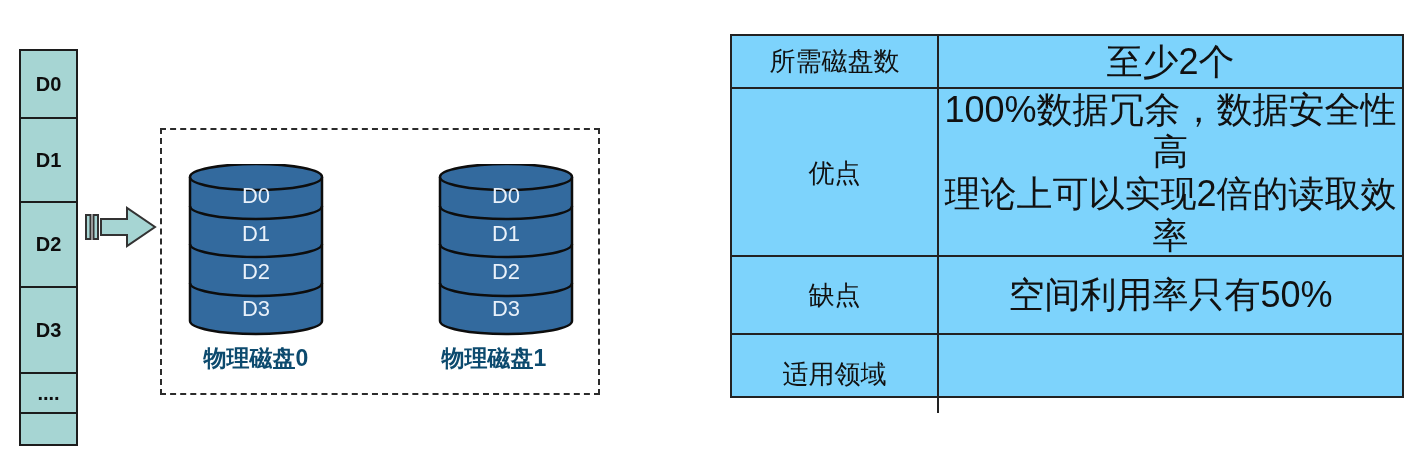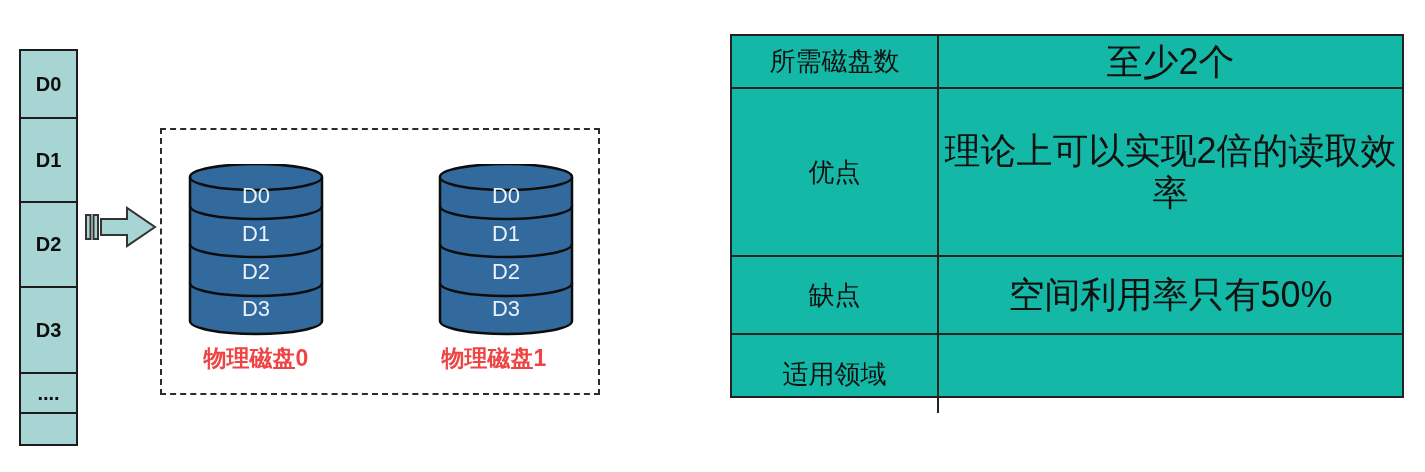--- a/index.html
+++ b/index.html
@@ -47,32 +47,32 @@
   .disk.d1{left:438px;}
   .disk-body{fill:#336a9e;stroke:#0d0d0d;stroke-width:2.5;}
   .disk-arc{fill:none;stroke:#0d0d0d;stroke-width:2.5;}
   .disk-label{
     fill:#e9f1fa;font-size:22px;
     font-family:"Liberation Sans","DejaVu Sans",sans-serif;
     text-anchor:middle;
   }
   .disk-caption{
     position:absolute;top:343px;width:170px;
-    text-align:center;font-size:23px;font-weight:700;color:#ef4444;
+    text-align:center;font-size:23px;font-weight:700;color:#0c4a6e;
   }
   .disk-caption.c0{left:171px;}
   .disk-caption.c1{left:409px;}
 
   
   .raid-table{
     position:absolute;left:730px;top:34px;
     width:674px;height:364px;
     border:2px solid #222;
     box-sizing:border-box;
-    background:#14b8a6;
+    background:#7dd3fc;
   }
   .t-row{
     display:grid;
     grid-template-columns:207px 1fr;
     box-sizing:border-box;
     border-bottom:2px solid #222;
   }
   .t-row:last-child{border-bottom:none;}
   .t-row .h-cell{
     border-right:2px solid #222;
@@ -151,20 +151,21 @@
     <div class="t-row" style="height:53px">
       <div class="h-cell">所需磁盘数</div>
       <div class="v-cell">
         <div>至少2个</div>
       </div>
     </div>
 
     <div class="t-row" style="height:168px">
       <div class="h-cell">优点</div>
       <div class="v-cell">
+        <div>100%数据冗余，数据安全性高</div>
         <div>理论上可以实现2倍的读取效率</div>
       </div>
     </div>
 
     <div class="t-row" style="height:78px">
       <div class="h-cell">缺点</div>
       <div class="v-cell">
         <div>空间利用率只有50%</div>
       </div>
     </div>

